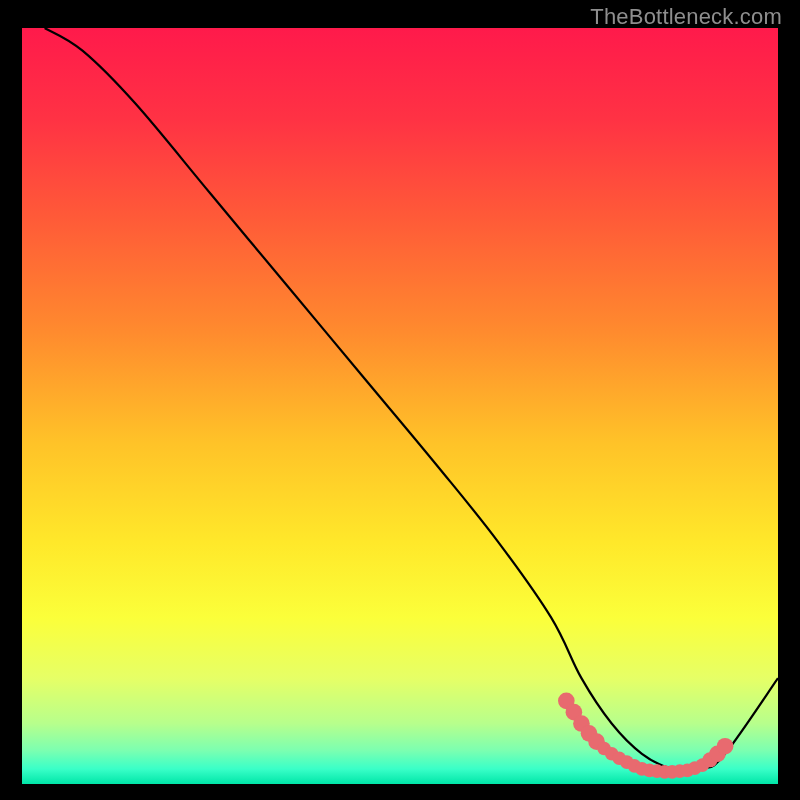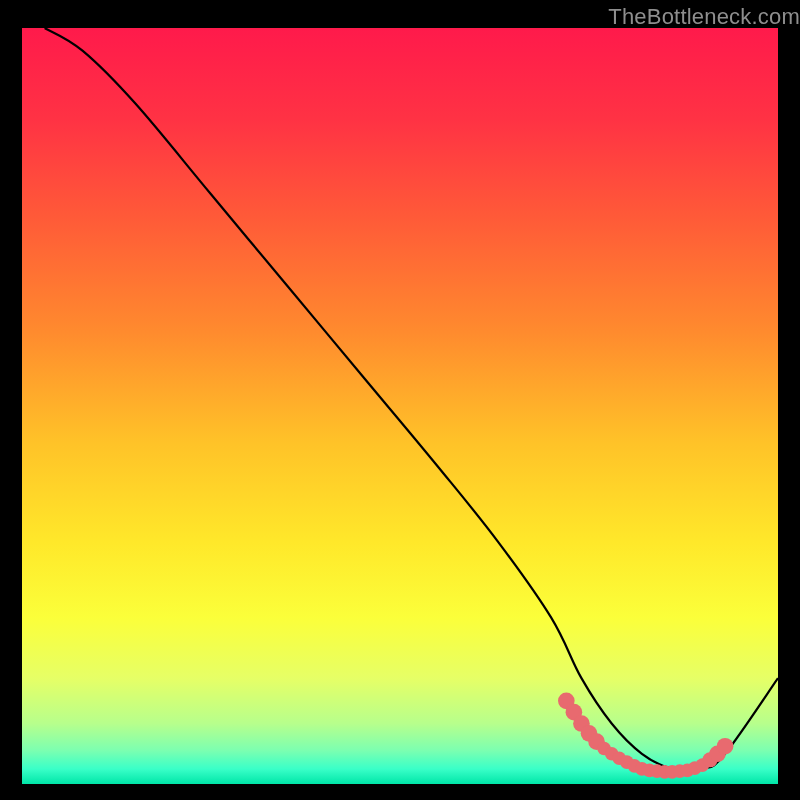--- a/index.html
+++ b/index.html
@@ -13,21 +13,21 @@
   .stage {
     position: absolute;
     left: 0;
     top: 0;
     width: 800px;
     height: 800px;
   }
   .attribution {
     position: absolute;
     top: 4px;
-    right: 0;
+    right: 18px;
     font-family: Arial, Helvetica, sans-serif;
     font-size: 22px;
     color: #8e8e8e;
     font-weight: 500;
     letter-spacing: 0.2px;
   }
 </style>
 </head>
 <body>
 

